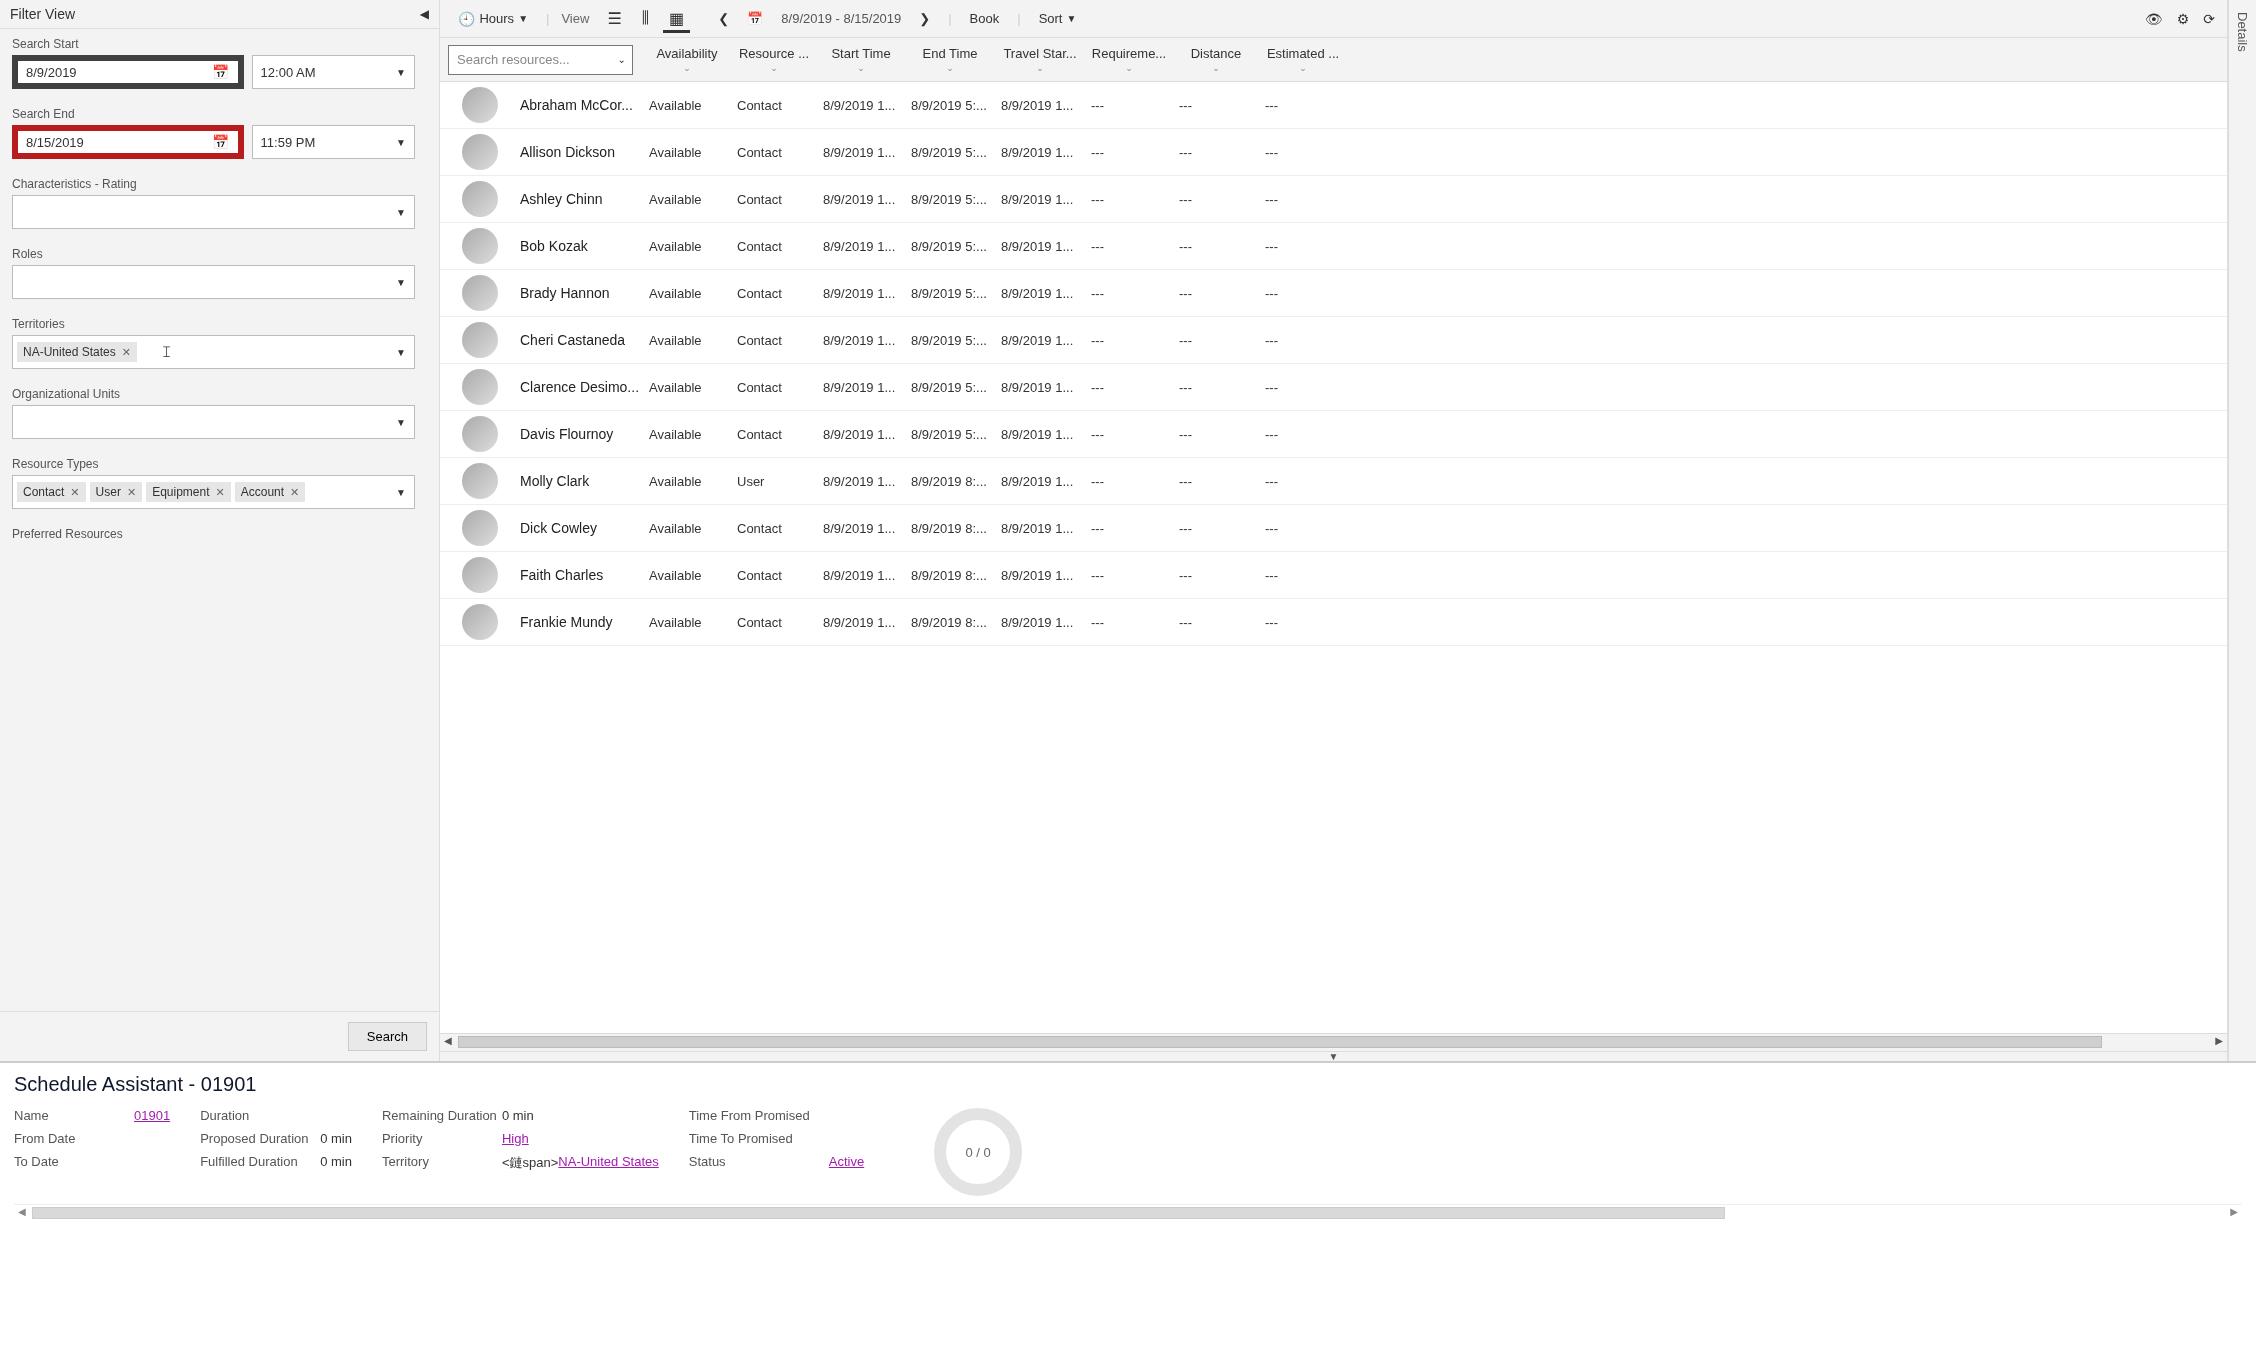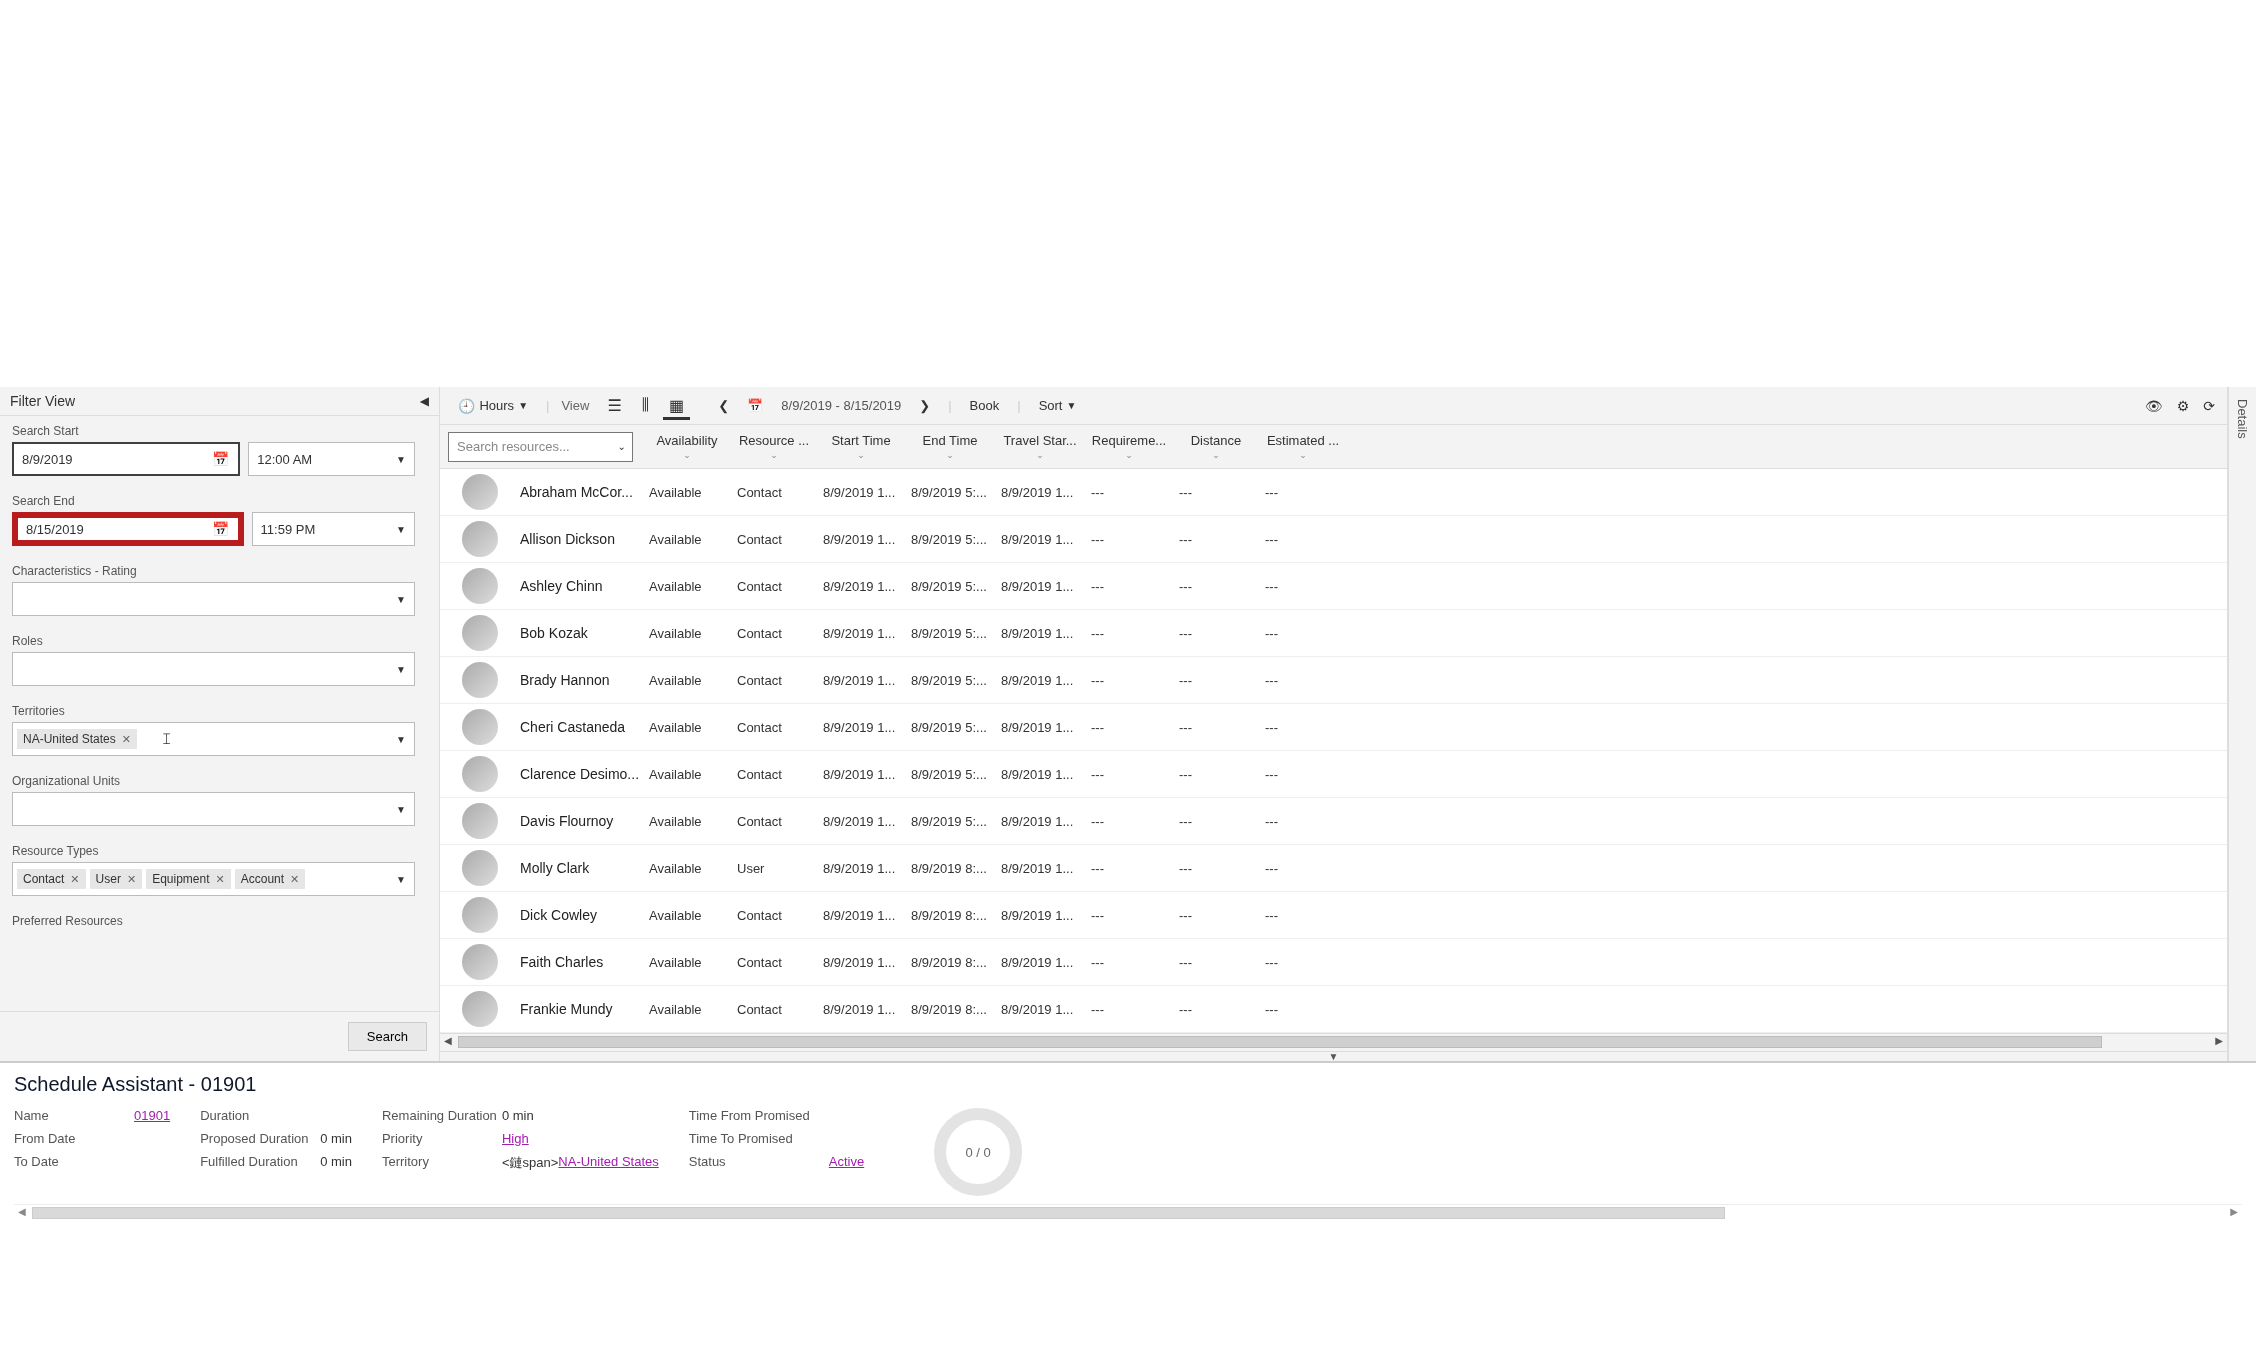--- a/index.html
+++ b/index.html
@@ -1,34 +1,34 @@
 <!DOCTYPE html>
 <html><head>
 <meta charset="utf-8">
 <style>
 * { box-sizing: border-box; margin: 0; padding: 0; }
 body { font-family: "Segoe UI", Arial, sans-serif; font-size: 13px; color: #333; background: #fff; overflow: hidden; }
 
-.app { display: flex; width: 2256px; height: 1228px; transform-origin: top left; align-items: flex-end; }
+.app { display: flex; width: 2256px; height: 1228px; transform-origin: top left; }
 .main-col { display: flex; flex-direction: column; flex: 1; }
 
 
 .filter-panel { width: 440px; background: #f3f3f3; border-right: 1px solid #ddd; display: flex; flex-direction: column; }
 .filter-header { display: flex; align-items: center; justify-content: space-between; padding: 6px 10px; border-bottom: 1px solid #ddd; }
 .filter-header-title { font-size: 14px; }
 .collapse-arrow { font-size: 12px; cursor: pointer; }
 .filter-body { flex: 1; overflow-y: auto; padding: 8px 12px 0 12px; scrollbar-gutter: stable; }
 .filter-body::-webkit-scrollbar { width: 12px; }
 .filter-body::-webkit-scrollbar-track { background: transparent; }
 .filter-body::-webkit-scrollbar-thumb { background: #c0c0c0; }
 .filter-group { margin-bottom: 18px; }
 .filter-label { font-size: 12px; color: #555; margin-bottom: 4px; display: block; }
 .inline-row { display: flex; gap: 8px; }
 .date-input { flex: 1.4; display: flex; align-items: center; border: 6px solid #b91c1c; background: #fff; height: 34px; padding: 0 8px; }
-.date-input.bold { border: 2px solid #404040; gap: 28px; }
+.date-input.bold { border: 6px solid #404040; gap: 28px; }
 .time-input { flex: 1; display: flex; align-items: center; justify-content: space-between; border: 1px solid #bbb; background: #fff; height: 34px; padding: 0 8px; }
 .cal-icon { color: #555; font-size: 14px; }
 .chev { font-size: 10px; color: #333; }
 .select-box { display: flex; align-items: center; justify-content: flex-end; border: 1px solid #bbb; background: #fff; height: 34px; padding: 0 8px; }
 .tag-box { display: flex; align-items: center; flex-wrap: wrap; gap: 4px; border: 1px solid #bbb; background: #fff; min-height: 34px; padding: 3px 24px 3px 4px; position: relative; }
 .tag-box .chev { position: absolute; right: 8px; top: 50%; transform: translateY(-50%); }
 .tag { background: #e6e6e6; padding: 3px 6px; font-size: 12px; display: inline-flex; align-items: center; gap: 6px; }
 .tag-x { color: #666; font-size: 11px; cursor: pointer; }
 .cursor-ibeam { position: absolute; left: 148px; top: 50%; transform: translateY(-50%); font-size: 16px; color: #333; }
 .filter-footer { padding: 10px 12px; display: flex; justify-content: flex-end; border-top: 1px solid #ddd; background: #f3f3f3; }

